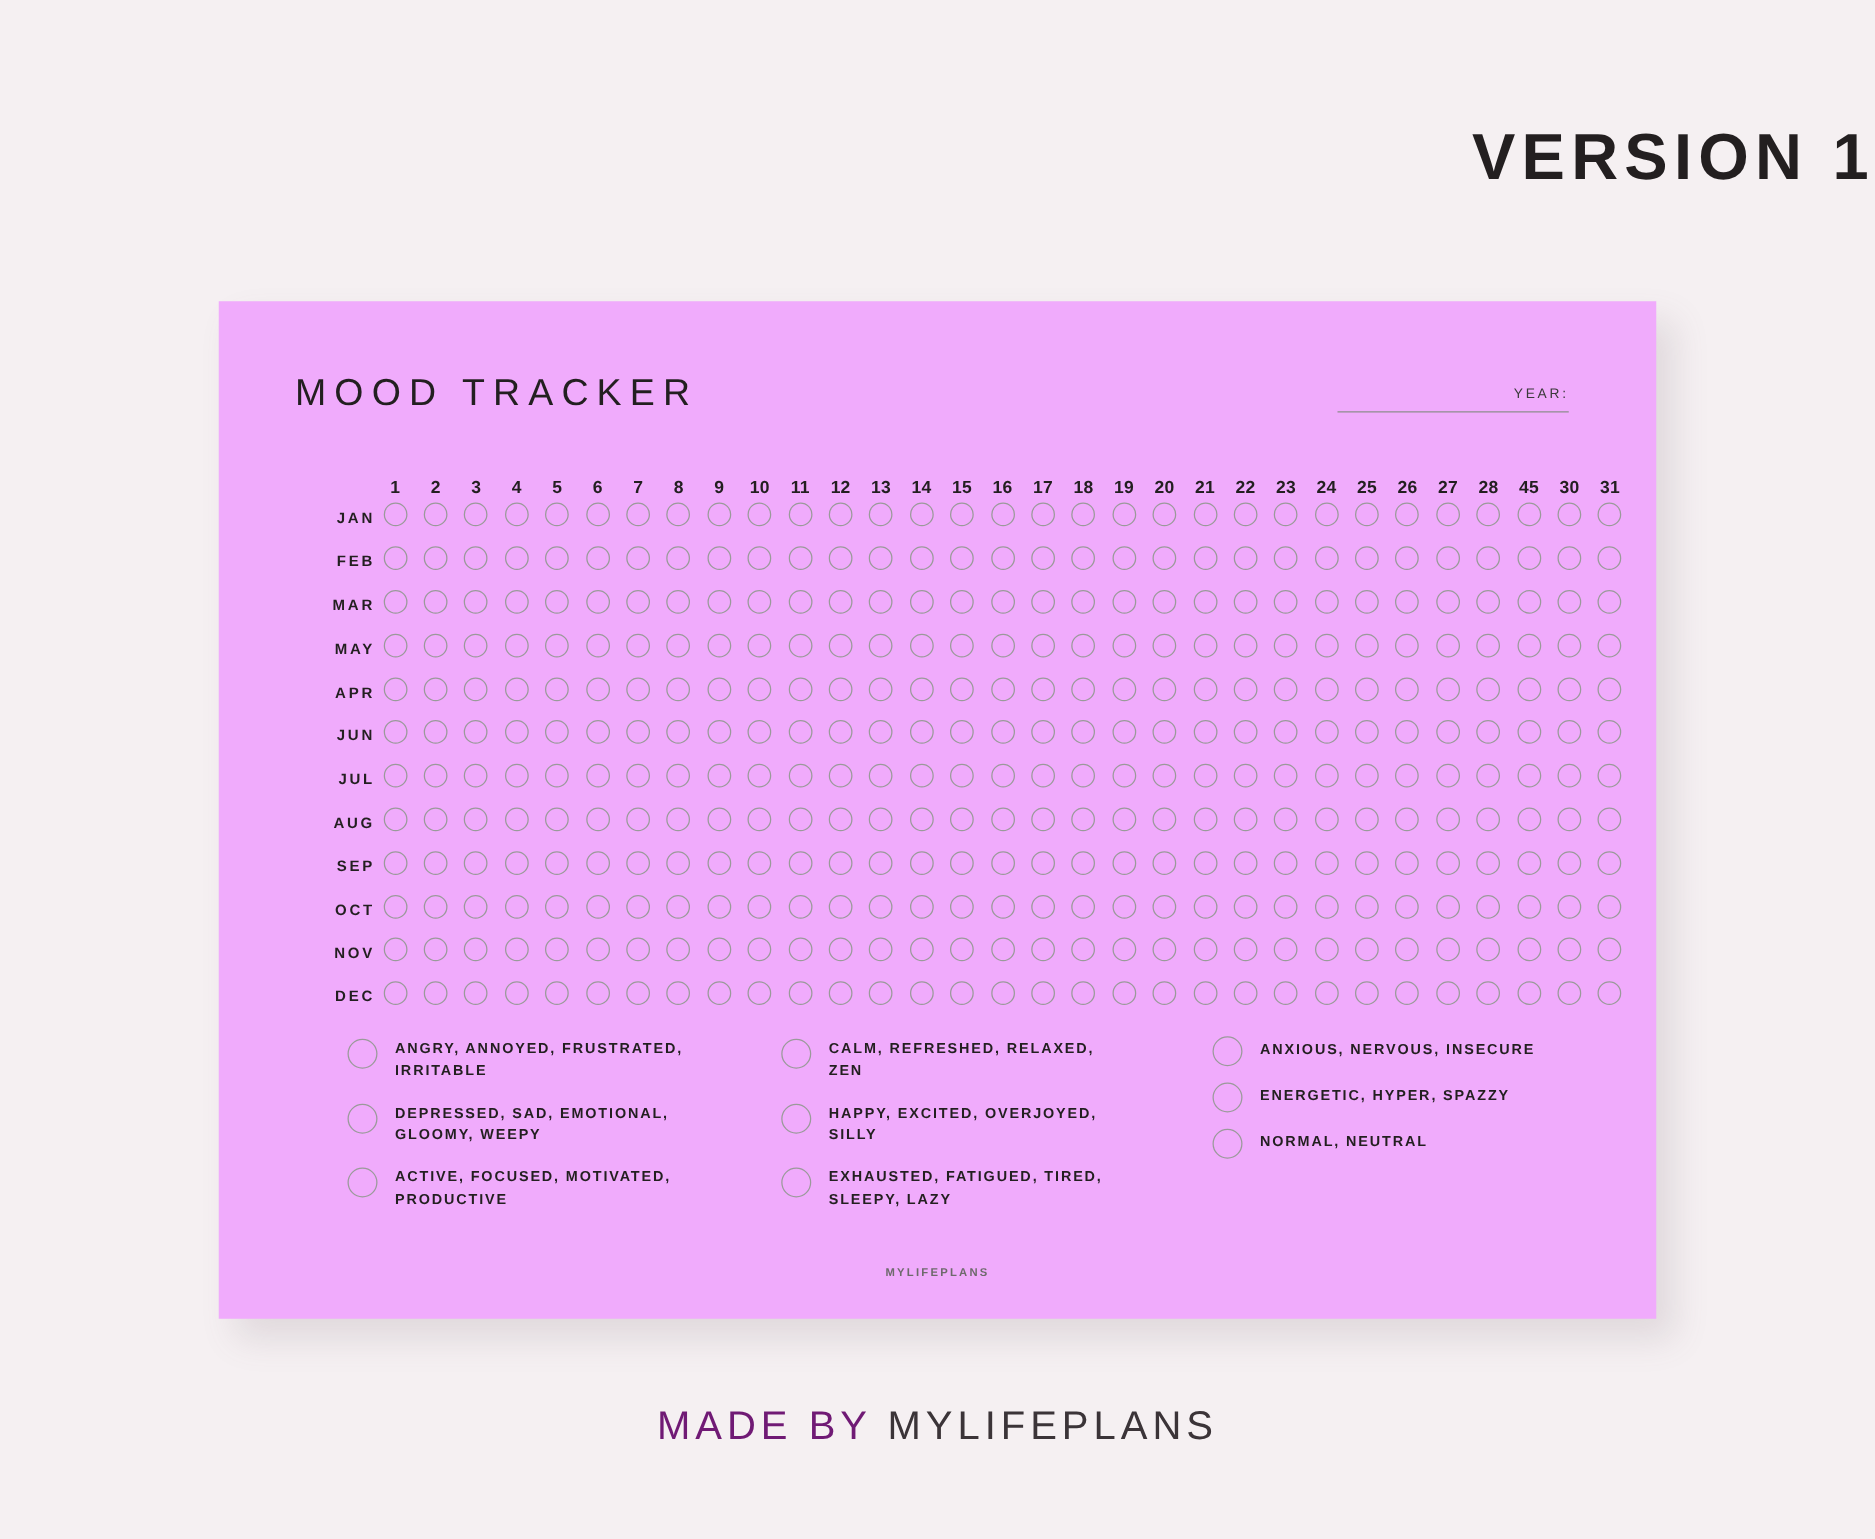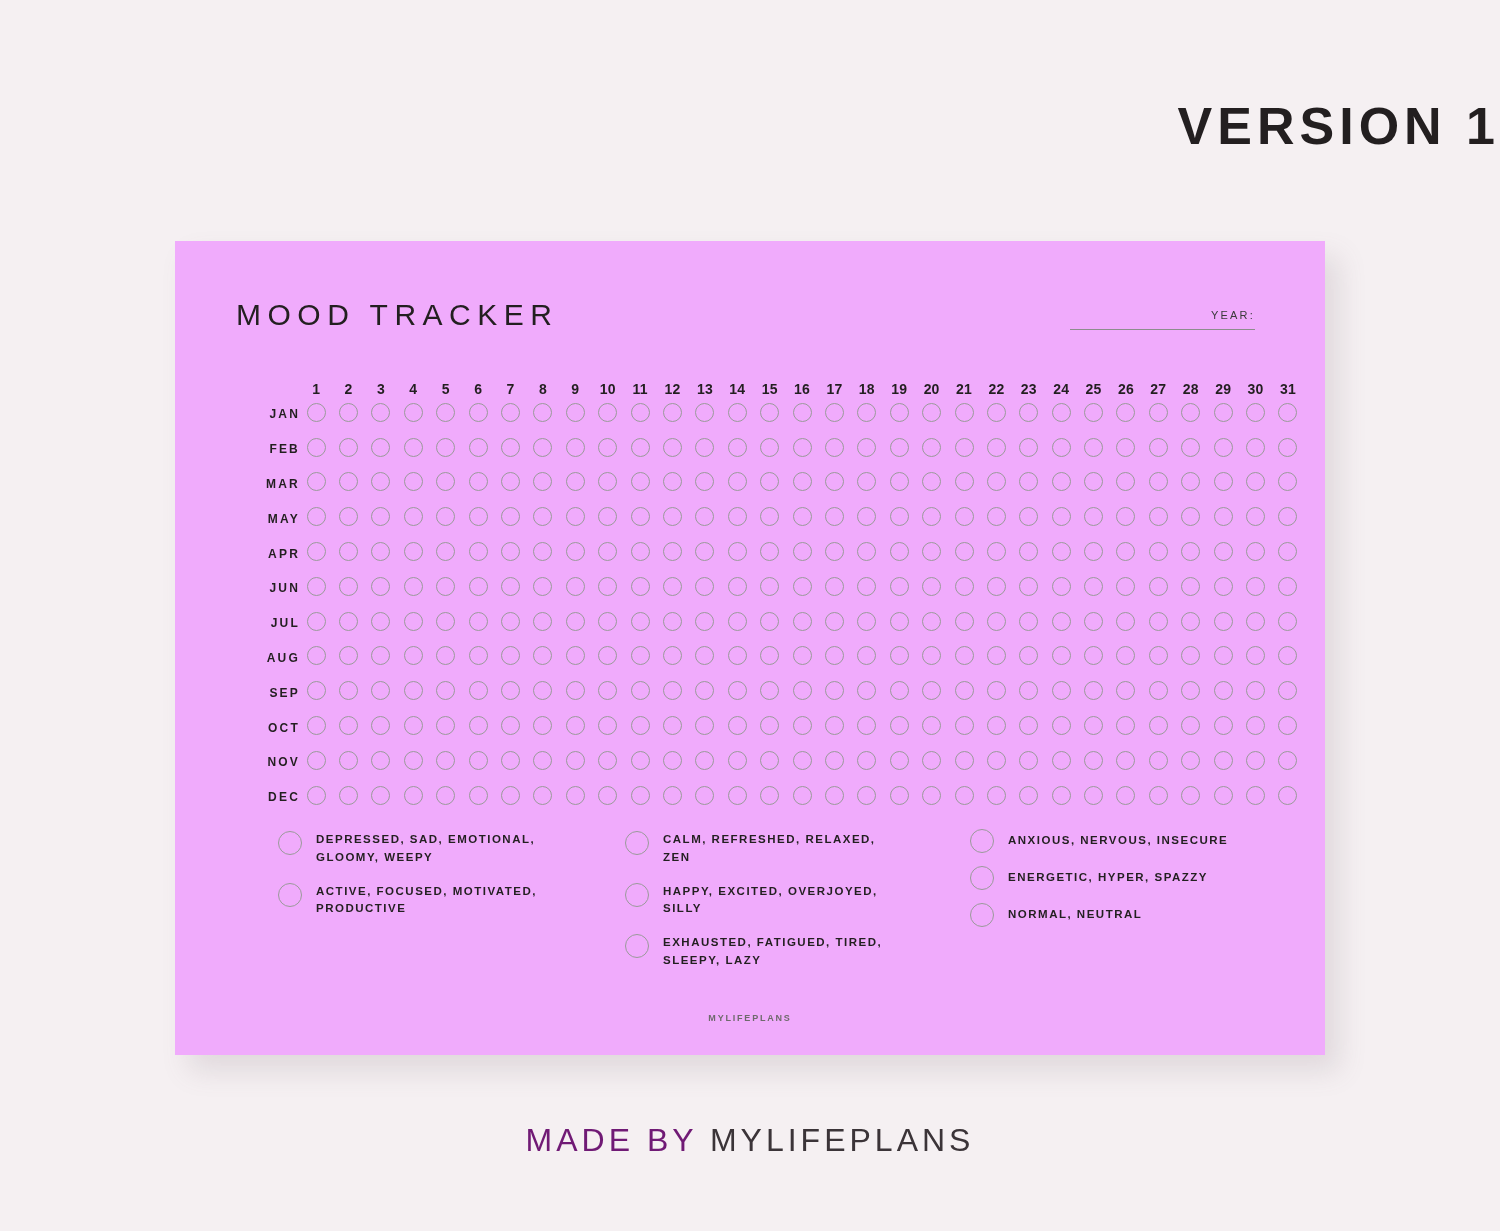--- a/index.html
+++ b/index.html
@@ -241,21 +241,21 @@
             <th class="day-head">19</th>
             <th class="day-head">20</th>
             <th class="day-head">21</th>
             <th class="day-head">22</th>
             <th class="day-head">23</th>
             <th class="day-head">24</th>
             <th class="day-head">25</th>
             <th class="day-head">26</th>
             <th class="day-head">27</th>
             <th class="day-head">28</th>
-            <th class="day-head">29</th>
+            <th class="day-head">45</th>
             <th class="day-head">30</th>
             <th class="day-head">31</th>
           </tr>
       </thead>
       <tbody>
           <tr>
             <td class="month-label">JAN</td>
             <td class="cell"><div class="bubble"></div></td>
             <td class="cell"><div class="bubble"></div></td>
             <td class="cell"><div class="bubble"></div></td>
@@ -663,20 +663,25 @@
             <td class="cell"><div class="bubble"></div></td>
           </tr>
         </tbody>
     </table>
   </div>
 
   <div id="legend">
     <div class="legend-col" id="legend-col-0">
         <div class="legend-item">
           <div class="legend-bubble"></div>
+          <div class="legend-text">ANGRY, ANNOYED, FRUSTRATED,
+IRRITABLE</div>
+        </div>
+        <div class="legend-item">
+          <div class="legend-bubble"></div>
           <div class="legend-text">DEPRESSED, SAD, EMOTIONAL,
 GLOOMY, WEEPY</div>
         </div>
         <div class="legend-item">
           <div class="legend-bubble"></div>
           <div class="legend-text">ACTIVE, FOCUSED, MOTIVATED,
 PRODUCTIVE</div>
         </div>
       </div>
     <div class="legend-col" id="legend-col-1">

